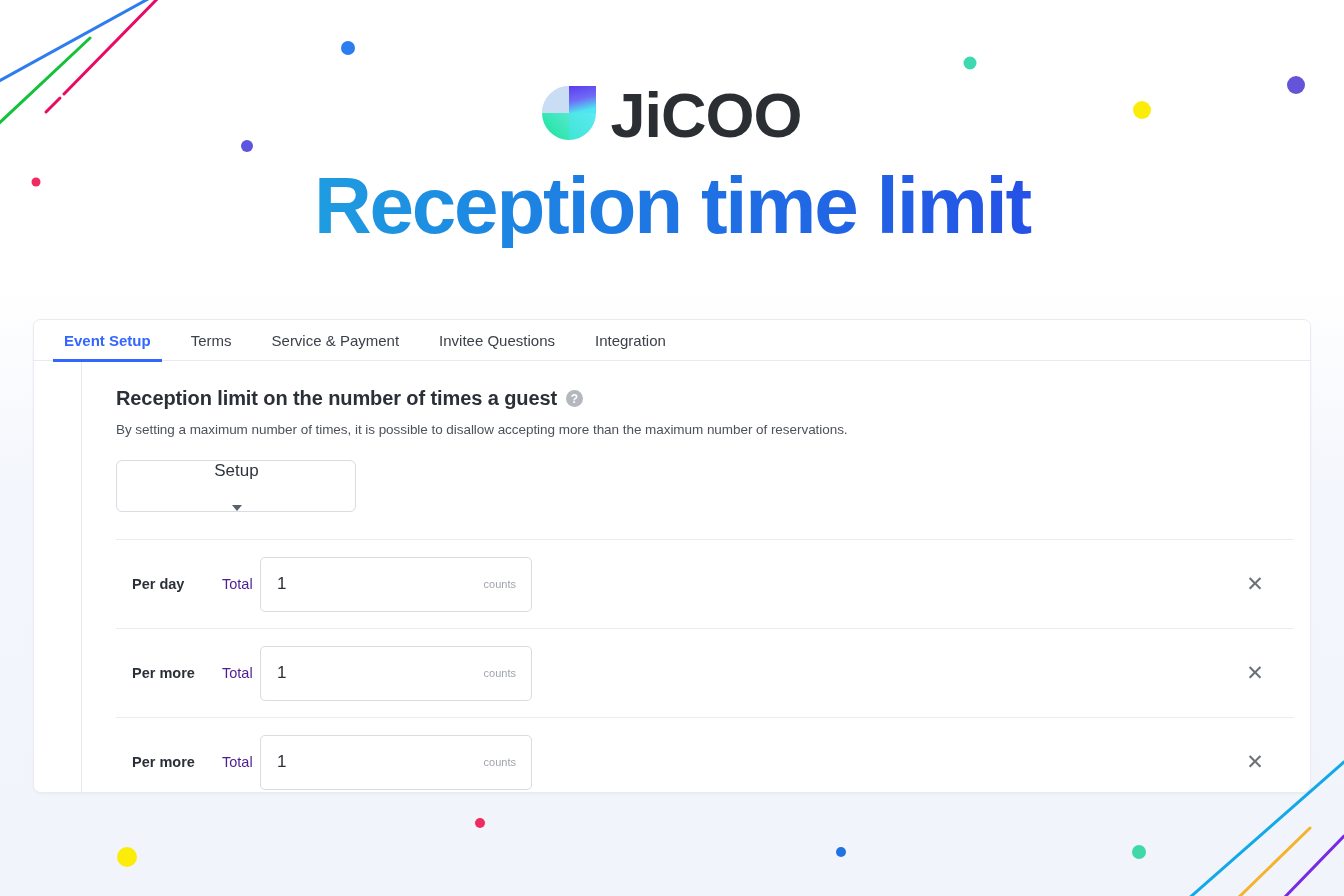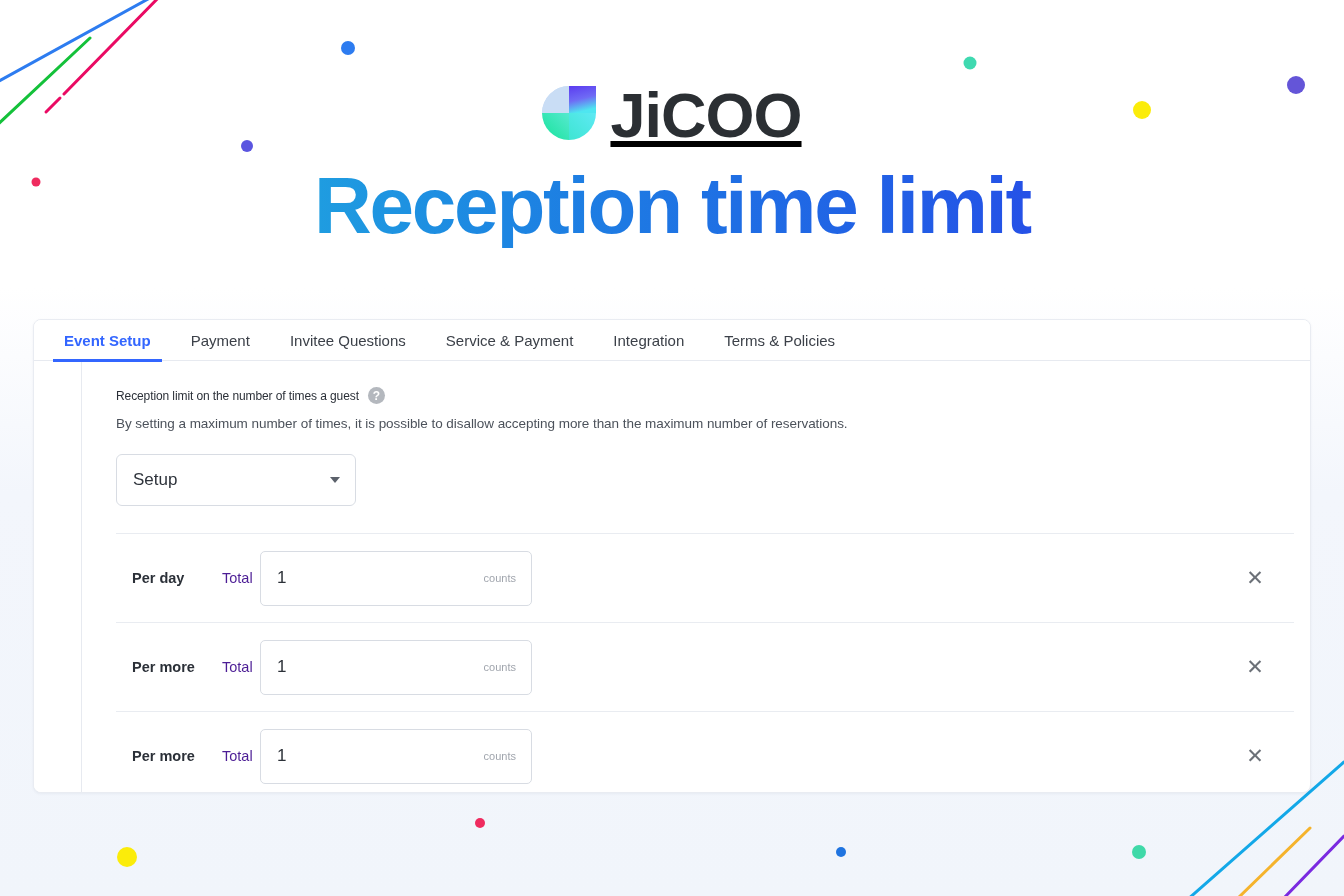--- a/index.html
+++ b/index.html
@@ -42,21 +42,20 @@
     padding-top: 74px;
     text-align: center;
   }
 
   .logo-row {
     display: flex;
     align-items: center;
     justify-content: center;
     gap: 14px;
     height: 78px;
-    text-decoration: underline;
   }
 
   .logo-mark {
     width: 54px;
     height: 66px;
     position: relative;
     flex: none;
   }
 
   .logo-wordmark {
@@ -159,22 +158,22 @@
   }
 
   .section-head {
     display: flex;
     align-items: center;
     gap: 9px;
     padding-left: 34px;
   }
 
   .section-title {
-    font-size: 12px;
-    font-weight: normal;
+    font-size: 20px;
+    font-weight: bold;
     color: #2b3038;
     letter-spacing: -0.1px;
   }
 
   .help-icon {
     width: 17px;
     height: 17px;
     border-radius: 50%;
     background: #b4b8be;
     color: #fff;
@@ -201,20 +200,21 @@
     width: 240px;
     height: 52px;
     border: 1px solid #d8dce3;
     border-radius: 6px;
     display: flex;
     align-items: center;
     justify-content: space-between;
     padding: 0 15px 0 16px;
     background: #fff;
     cursor: pointer;
+    flex-direction: column;
   }
 
   .select-value {
     font-size: 17px;
     color: #2f343c;
   }
 
   .caret {
     width: 0; height: 0;
     border-left: 5.5px solid transparent;
@@ -346,25 +346,24 @@
     <div class="logo-wordmark">JiCOO</div>
   </div>
 
   <h1 class="page-title">Reception time limit</h1>
 </div>
 
 <div class="card">
 
   <div class="tabbar">
       <div class="tab active">Event Setup</div>
-      <div class="tab">Payment</div>
+      <div class="tab">Terms</div>
+      <div class="tab">Service &amp; Payment</div>
       <div class="tab">Invitee Questions</div>
-      <div class="tab">Service &amp; Payment</div>
       <div class="tab">Integration</div>
-      <div class="tab">Terms &amp; Policies</div>
     </div>
 
   <div class="card-body">
     <div class="side-rail"></div>
 
     <div class="content">
 
       <div class="section-head">
         <div class="section-title">Reception limit on the number of times a guest</div>
         <div class="help-icon">?</div>

